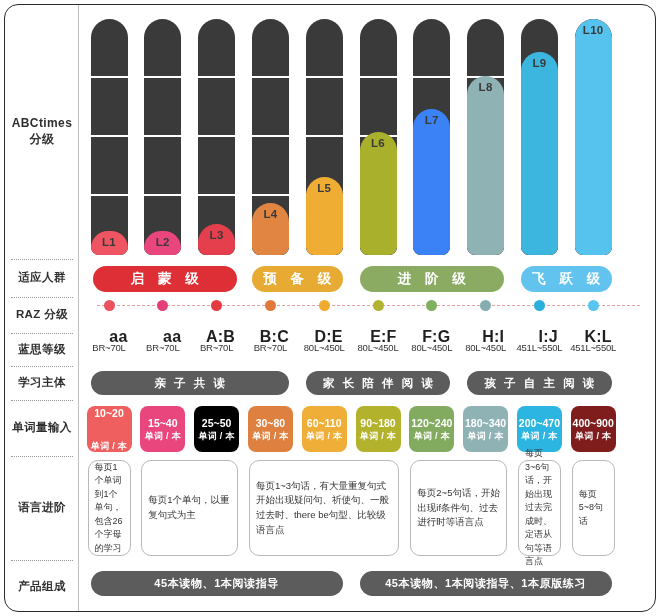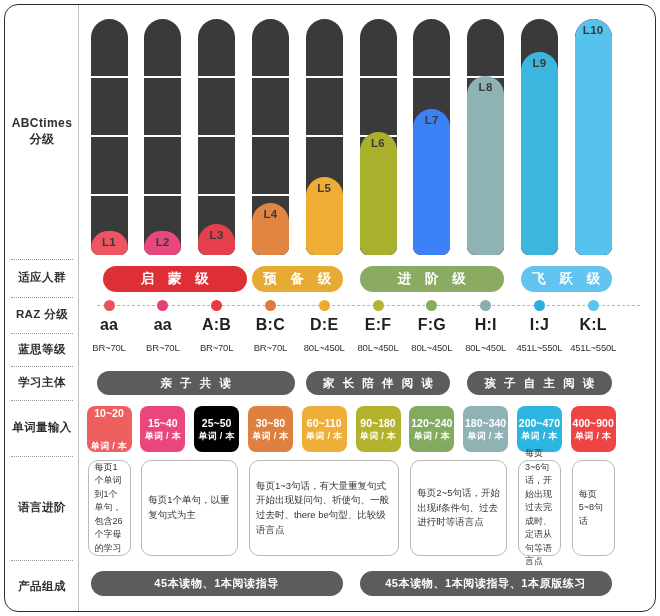--- a/index.html
+++ b/index.html
@@ -77,21 +77,21 @@
   #raz-dash {
     position: absolute; left: 16px; right: 16px; top: 6px; height: 0;
     border-top: 1.6px dashed #e8a0a0;
   }
   .raz-cell { position: absolute; top: 0; width: 37px; }
   .raz-dot {
     width: 11px; height: 11px; border-radius: 50%;
     margin: 1px auto 0; position: relative; z-index: 2;
   }
   .raz-txt {
-    text-align: center; margin-top: 5px;
+    text-align: right; margin-top: 17px;
     font-size: 16px; font-weight: bold; color: #1f1f1f;
     letter-spacing: .2px;
   }
   
   #lexrow { position: absolute; left: 0; top: 337px; width: 575px; height: 20px; }
   .lex-cell {
     position: absolute; top: 0; width: 53px; margin-left: -8px;
     text-align: center; font-size: 9.5px; color: #333;
     letter-spacing: -.2px;
   }
@@ -255,21 +255,21 @@
           <div class="gridline" style="bottom: 59px;"></div>
           <div class="gridline" style="bottom: 118px;"></div>
           <div class="gridline" style="bottom: 177px;"></div>
           <div class="fill" style="height: 236px; background: rgb(86, 195, 238);">
             <div class="fill-label">L10</div>
           </div>
         </div>
       </div>
 
     <div id="tiers">
-        <div class="tier-pill" style="left: 22px; width: 144.6px; background: rgb(221, 47, 53);">启 蒙 级</div>
+        <div class="tier-pill" style="left: 12px; width: 144.6px; background: rgb(221, 47, 53);">启 蒙 级</div>
         <div class="tier-pill" style="left: 171.4px; width: 90.8px; background: rgb(231, 171, 51);">预 备 级</div>
         <div class="tier-pill" style="left: 279px; width: 144.6px; background: rgb(139, 171, 99);">进 阶 级</div>
         <div class="tier-pill" style="left: 440.4px; width: 90.8px; background: rgb(97, 195, 238);">飞 跃 级</div>
       </div>
 
     <div id="razrow">
       <div id="raz-dash" style="border-top-color: rgb(232, 160, 160);"></div>
     <div class="raz-cell" style="left: 10px;">
           <div class="raz-dot" style="background: rgb(234, 82, 96);"></div>
           <div class="raz-txt">aa</div>
@@ -319,21 +319,21 @@
         <div class="lex-cell" style="left: 171.4px;">BR~70L</div>
         <div class="lex-cell" style="left: 225.2px;">80L~450L</div>
         <div class="lex-cell" style="left: 279px;">80L~450L</div>
         <div class="lex-cell" style="left: 332.8px;">80L~450L</div>
         <div class="lex-cell" style="left: 386.6px;">80L~450L</div>
         <div class="lex-cell" style="left: 440.4px;">451L~550L</div>
         <div class="lex-cell" style="left: 494.2px;">451L~550L</div>
       </div>
 
     <div id="subjrow">
-        <div class="subj-pill" style="left: 16px; width: 198.4px;">亲 子 共 读</div>
+        <div class="subj-pill" style="left: 10px; width: 198.4px;">亲 子 共 读</div>
         <div class="subj-pill" style="left: 225.2px; width: 144.6px;">家 长 陪 伴 阅 读</div>
         <div class="subj-pill" style="left: 386.6px; width: 144.6px;">孩 子 自 主 阅 读</div>
       </div>
 
     <div id="wordrow">
         <div class="word-box" style="left: 6px; background: rgb(239, 95, 95); gap: 20px;">
           <div class="w-range">10~20</div>
           <div class="w-unit">单词 / 本</div>
         </div>
         <div class="word-box" style="left: 59.8px; background: rgb(232, 70, 125);">
@@ -361,21 +361,21 @@
           <div class="w-unit">单词 / 本</div>
         </div>
         <div class="word-box" style="left: 382.6px; background: rgb(143, 178, 180);">
           <div class="w-range">180~340</div>
           <div class="w-unit">单词 / 本</div>
         </div>
         <div class="word-box" style="left: 436.4px; background: rgb(44, 181, 224);">
           <div class="w-range">200~470</div>
           <div class="w-unit">单词 / 本</div>
         </div>
-        <div class="word-box" style="left: 490.2px; background: #ef4444;">
+        <div class="word-box" style="left: 490.2px; background: #7f1d1d;">
           <div class="w-range">400~900</div>
           <div class="w-unit">单词 / 本</div>
         </div>
       </div>
 
     <div id="langrow">
         <div class="lang-box narrow" style="left: 7px; width: 43px;">
           <span>每页1个单词到1个单句，包含26个字母的学习</span>
         </div>
         <div class="lang-box" style="left: 60.8px; width: 96.8px;">

